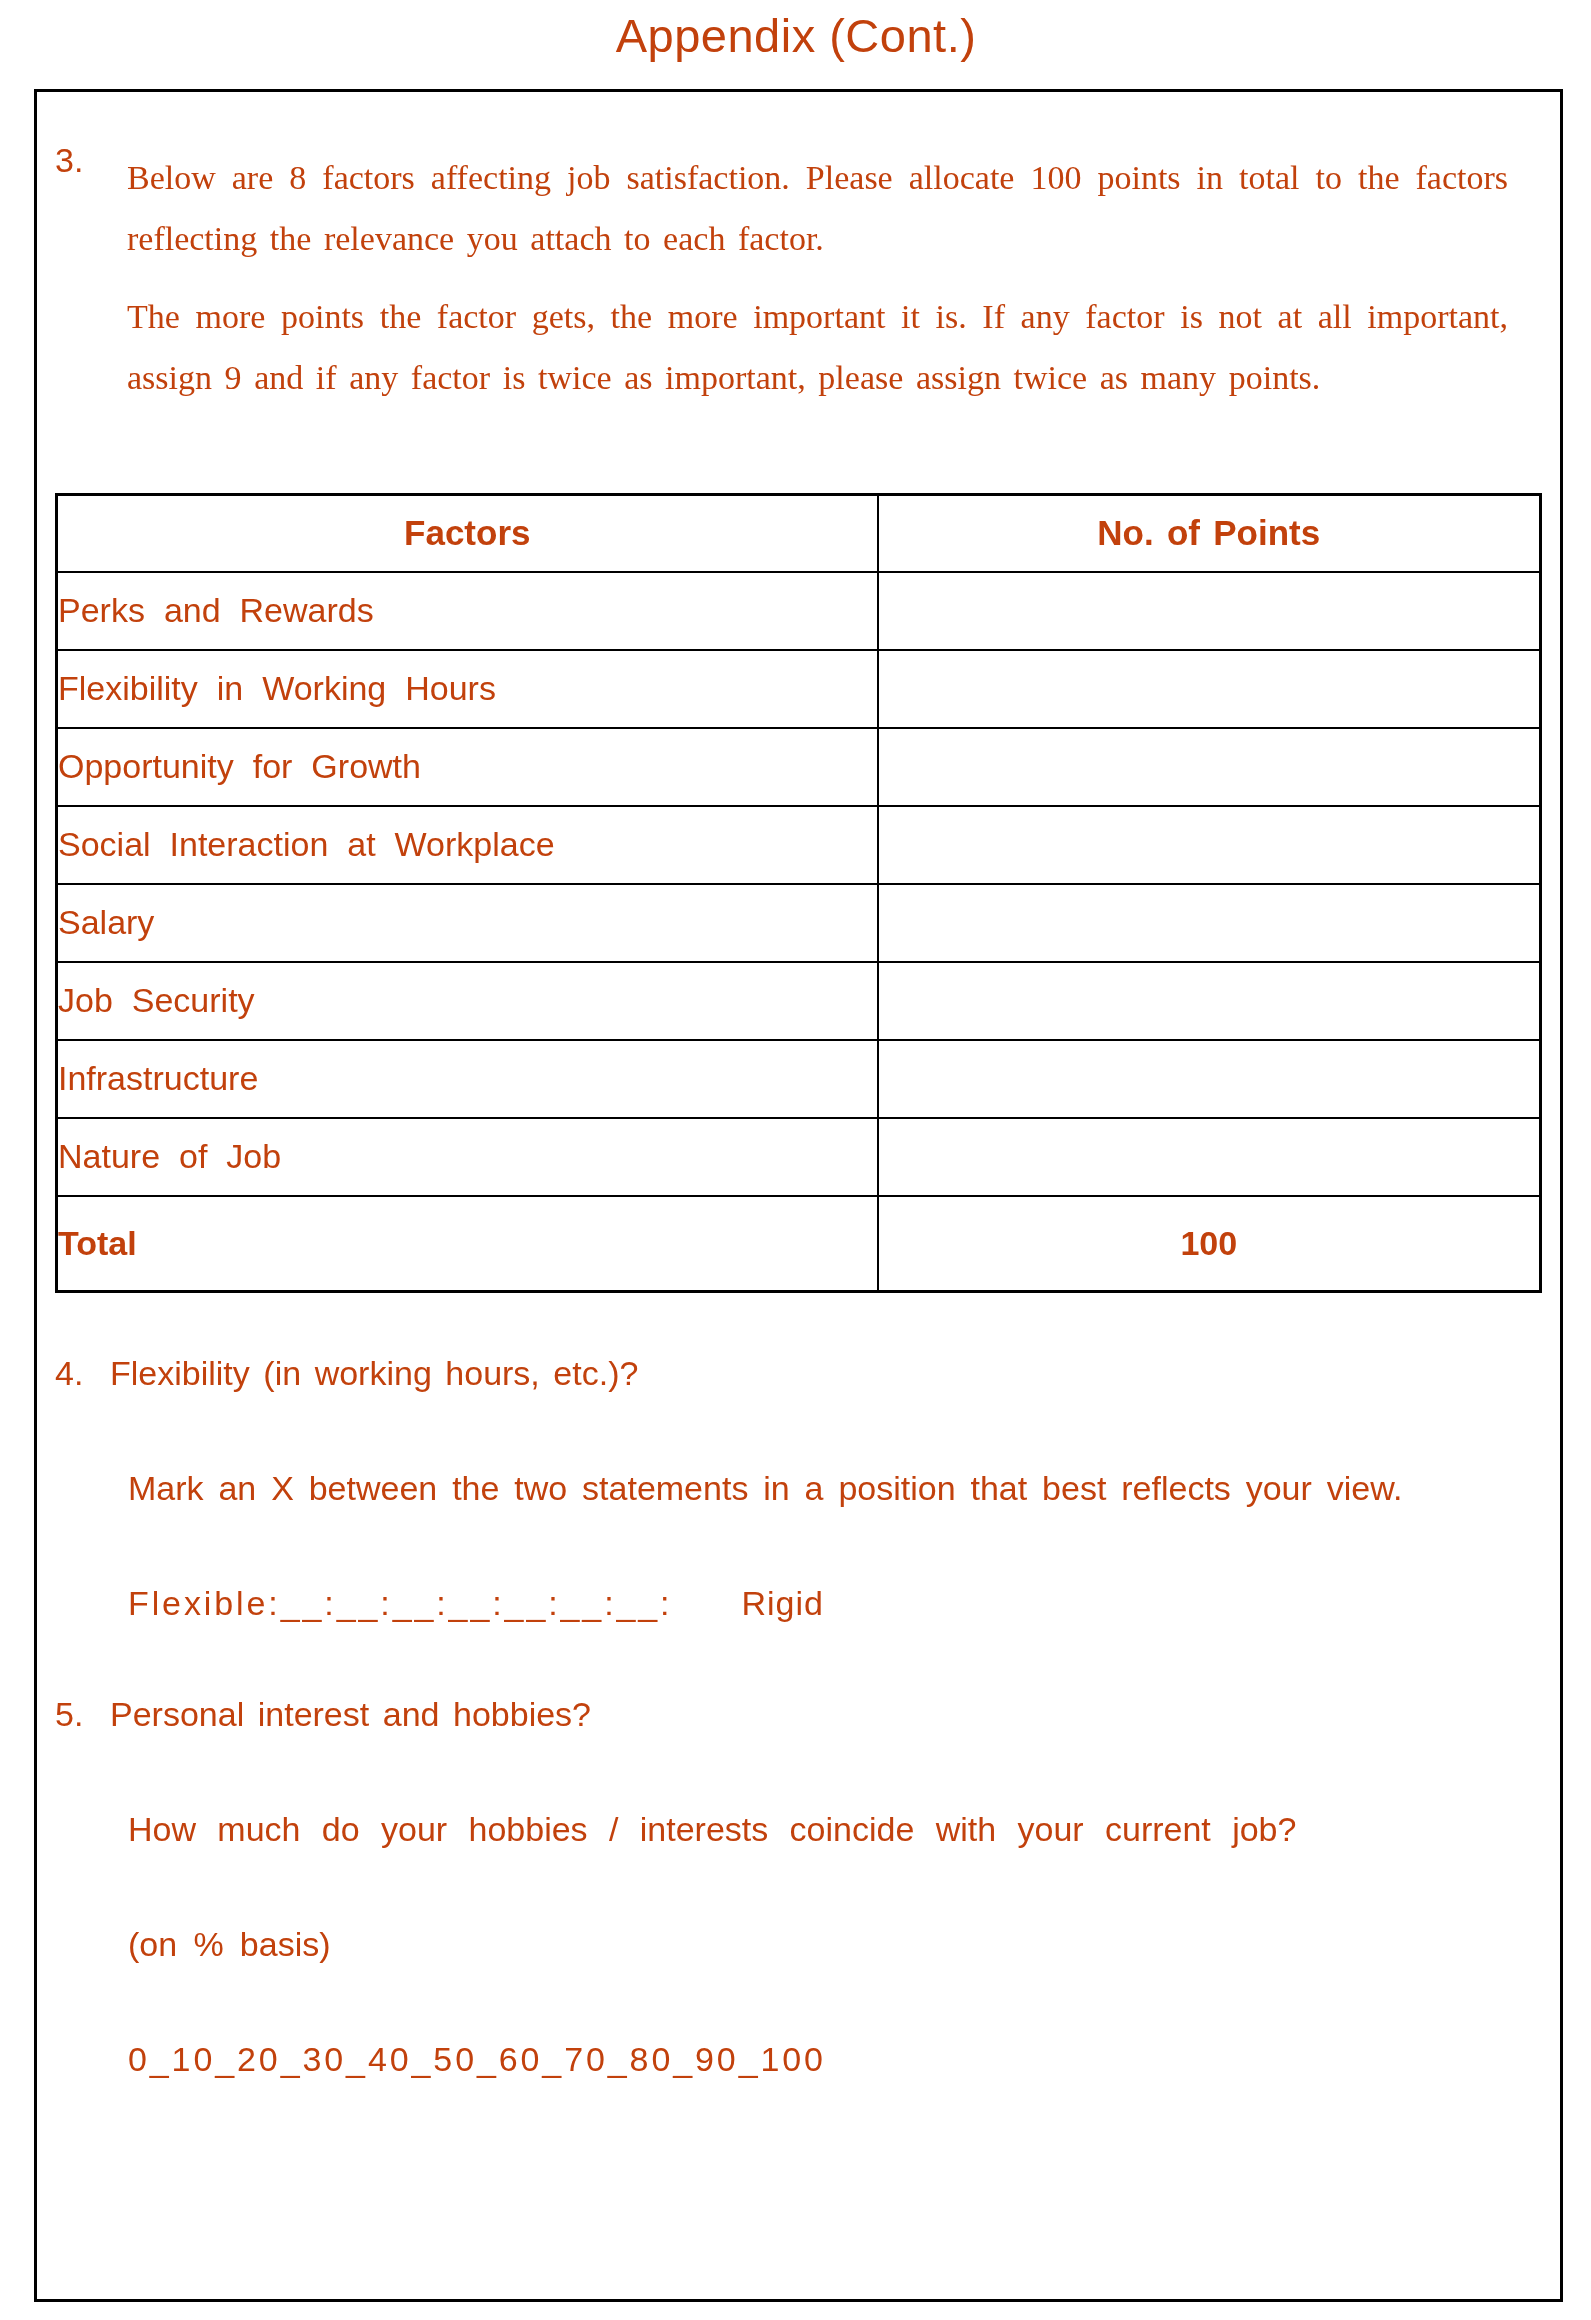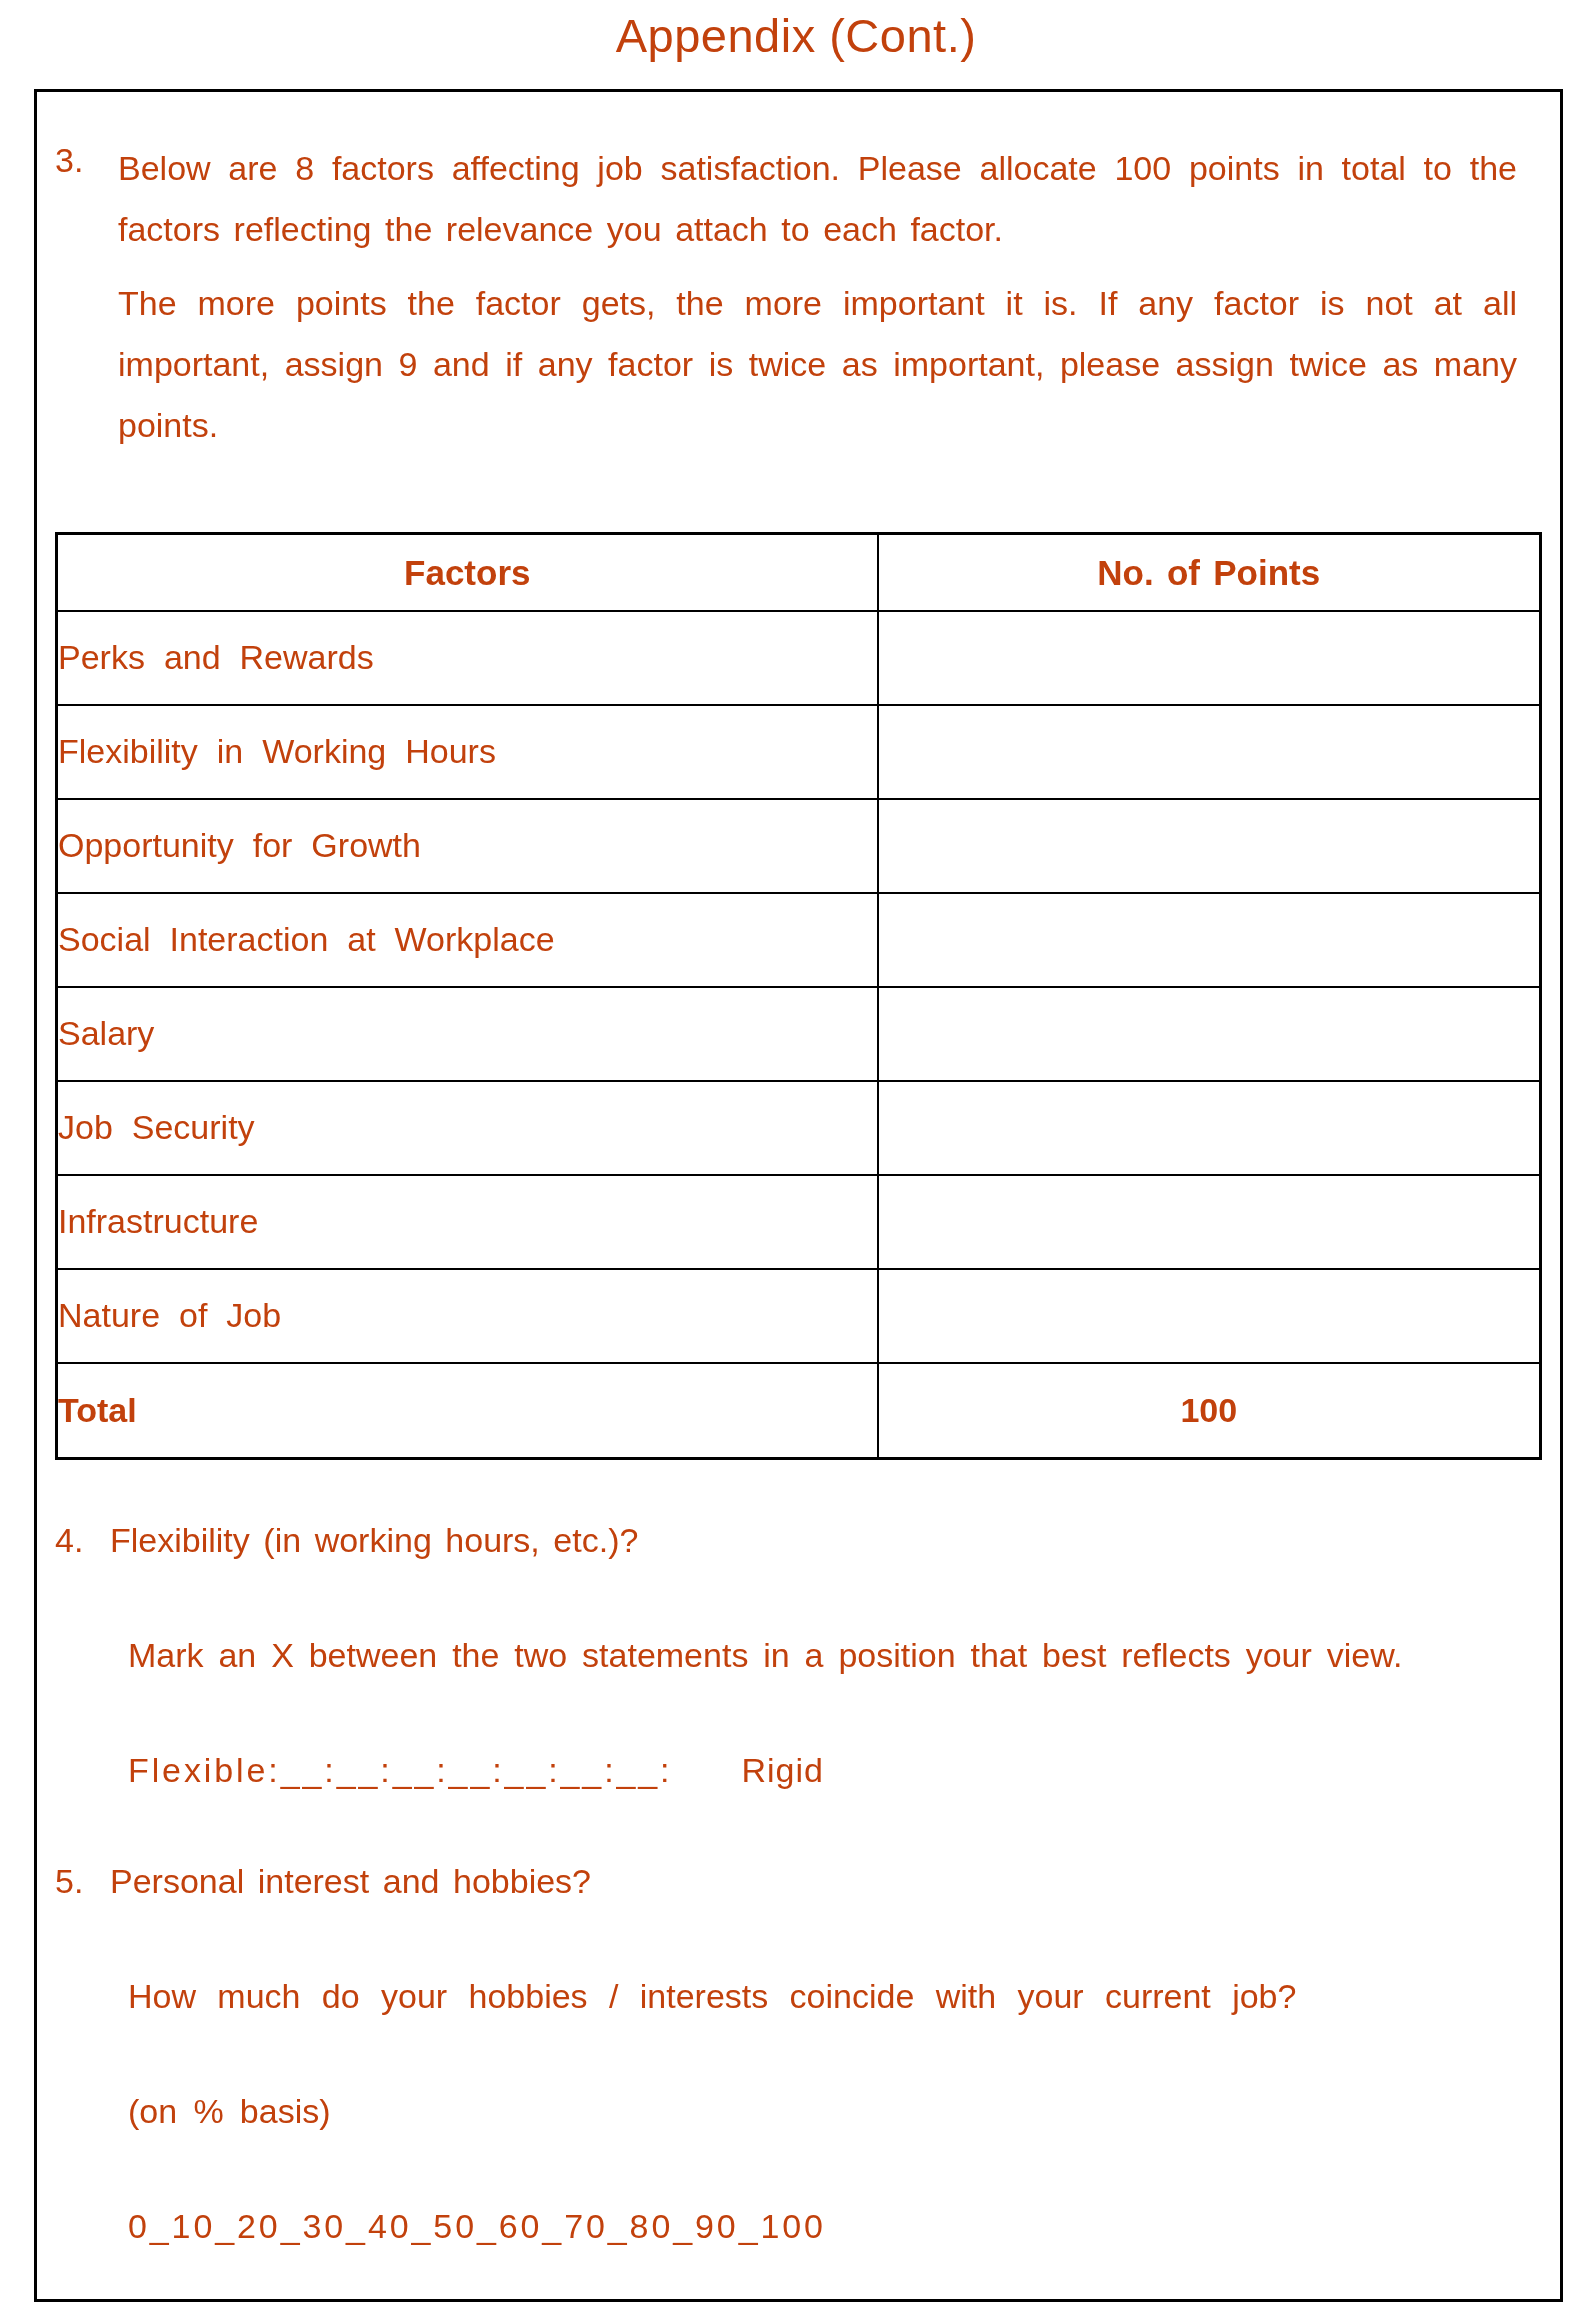--- a/index.html
+++ b/index.html
@@ -45,23 +45,24 @@
   }
   .item .num {
     width: 55px;
     flex: 0 0 55px;
   }
   .item .body {
     flex: 1 1 auto;
   }
   .q3 { margin-top: 38px; }
   .para {
-    margin: 8px;
+    margin: 17px;
     text-align: justify;
     word-spacing: 0.12em;
+    font-family: Liberation Serif, serif;
   }
   .para.p2 { margin-top: 13.4px; }
 
   table.factors-table {
     border-collapse: collapse;
     table-layout: fixed;
     margin-left: 18px;
     margin-top: 68px;
     width: 1484px;
     font-size: 34px;
@@ -76,21 +77,21 @@
   th.c1, td.c1 { width: 821px; }
   th.c2, td.c2 { width: 663px; }
   tr.hdr th {
     height: 77px;
     font-size: 35px;
     font-weight: bold;
     text-align: center;
     vertical-align: middle;
     word-spacing: 0.1em;
   }
-  tr.frow td { height: 94px; vertical-align: middle; }
+  tr.frow td { height: 78px; vertical-align: middle; }
   tr.trow td { height: 96px; vertical-align: middle; }
   td.label {
     padding-left: 110px;
     text-align: left;
     word-spacing: 0.28em;
   }
   td.points { text-align: center; }
   .bold { font-weight: bold; }
 
   .sec { margin-top: 50px; }

